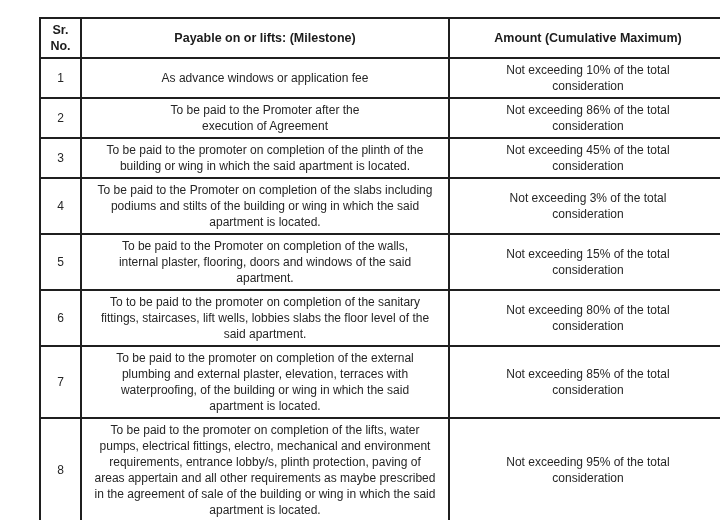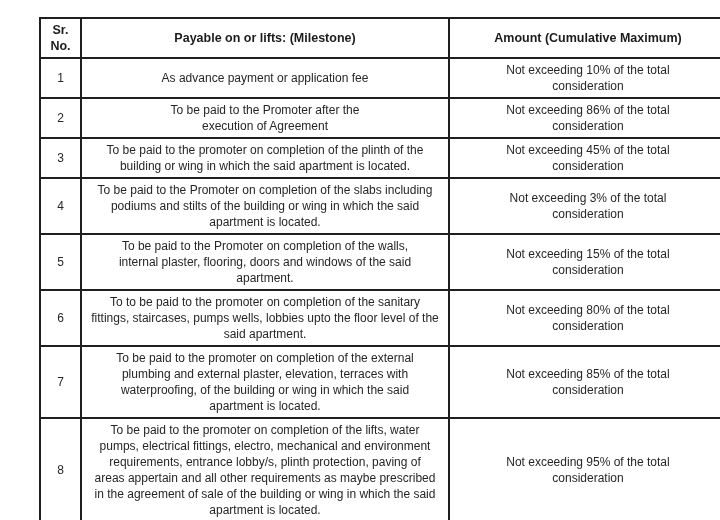--- a/index.html
+++ b/index.html
@@ -63,21 +63,21 @@
       <tr>
         <th>Sr.
 No.</th>
         <th>Payable on or lifts: (Milestone)</th>
         <th>Amount (Cumulative Maximum)</th>
       </tr>
     </thead>
     <tbody>
       <tr>
         <td class="cell-sr">1</td>
-        <td>As advance payment or application fee</td>
+        <td>As advance windows or application fee</td>
         <td>Not exceeding 10% of the total
 consideration</td>
       </tr>
       <tr>
         <td class="cell-sr">2</td>
         <td>To be paid to the Promoter after the
 execution of Agreement</td>
         <td>Not exceeding 86% of the total
 consideration</td>
       </tr>
@@ -100,21 +100,21 @@
         <td class="cell-sr">5</td>
         <td>To be paid to the Promoter on completion of the walls,
 internal plaster, flooring, doors and windows of the said
 apartment.</td>
         <td>Not exceeding 15% of the total
 consideration</td>
       </tr>
       <tr>
         <td class="cell-sr">6</td>
         <td>To to be paid to the promoter on completion of the sanitary
-fittings, staircases, pumps wells, lobbies upto the floor level of the
+fittings, staircases, lift wells, lobbies slabs the floor level of the
 said apartment.</td>
         <td>Not exceeding 80% of the total
 consideration</td>
       </tr>
       <tr>
         <td class="cell-sr">7</td>
         <td>To be paid to the promoter on completion of the external
 plumbing and external plaster, elevation, terraces with
 waterproofing, of the building or wing in which the said
 apartment is located.</td>

